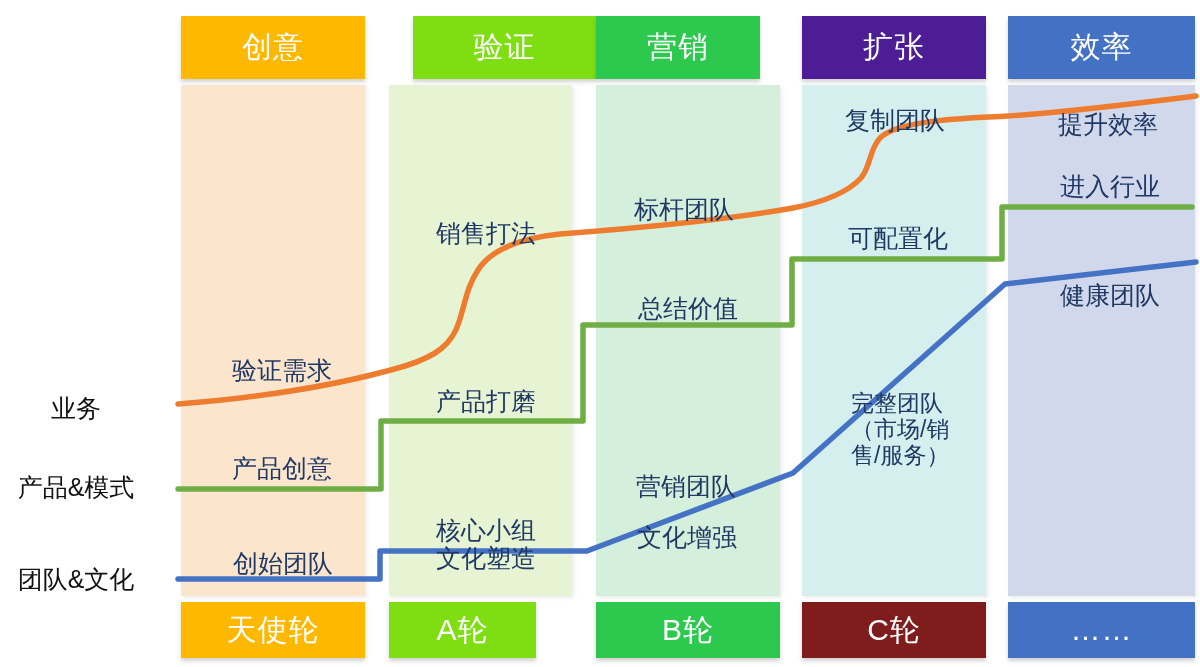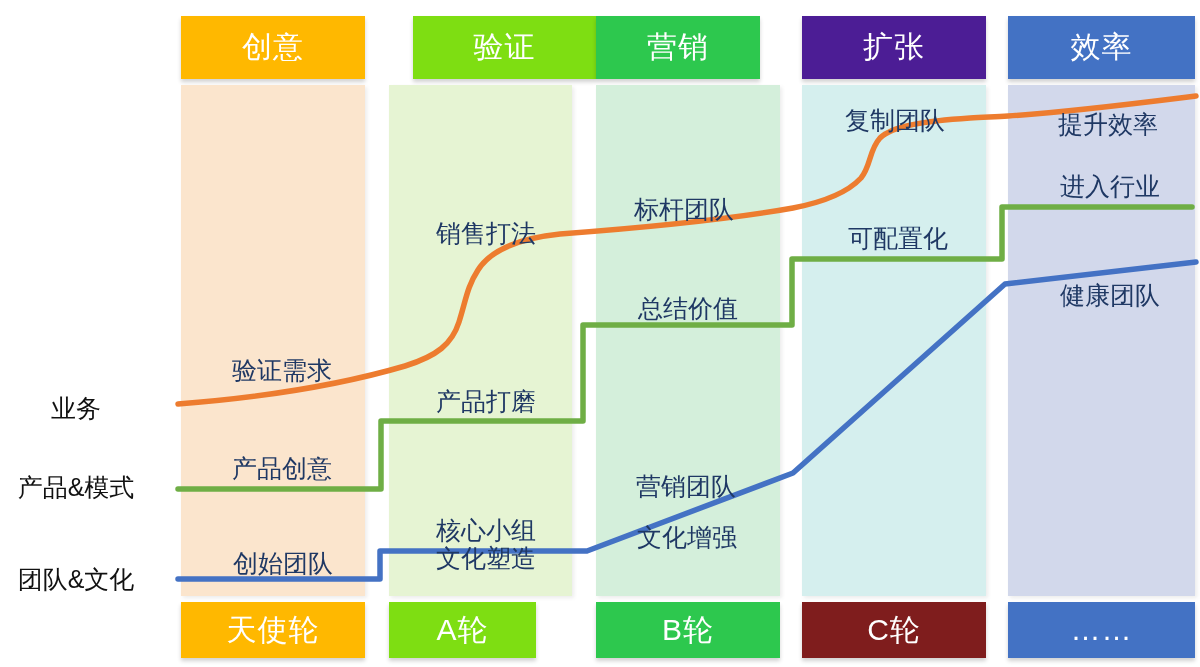--- a/index.html
+++ b/index.html
@@ -101,16 +101,19 @@
     <div class="lbl" style="left:436px;top:387px">产品打磨</div>
     <div class="lbl" style="left:638px;top:294px">总结价值</div>
     <div class="lbl" style="left:848px;top:224px">可配置化</div>
     <div class="lbl" style="left:1060px;top:172px">进入行业</div>
 
     <div class="lbl" style="left:233px;top:549px">创始团队</div>
     <div class="lbl" style="left:436px;top:516px">核心小组
 文化塑造</div>
     <div class="lbl" style="left:636px;top:472px">营销团队</div>
     <div class="lbl" style="left:637px;top:523px">文化增强</div>
+    <div class="lbl small" style="left:851px;top:390px">完整团队
+（市场/销
+售/服务）</div>
     <div class="lbl" style="left:1060px;top:281px">健康团队</div>
   </div>
 
 </div>
 
 </body></html>

